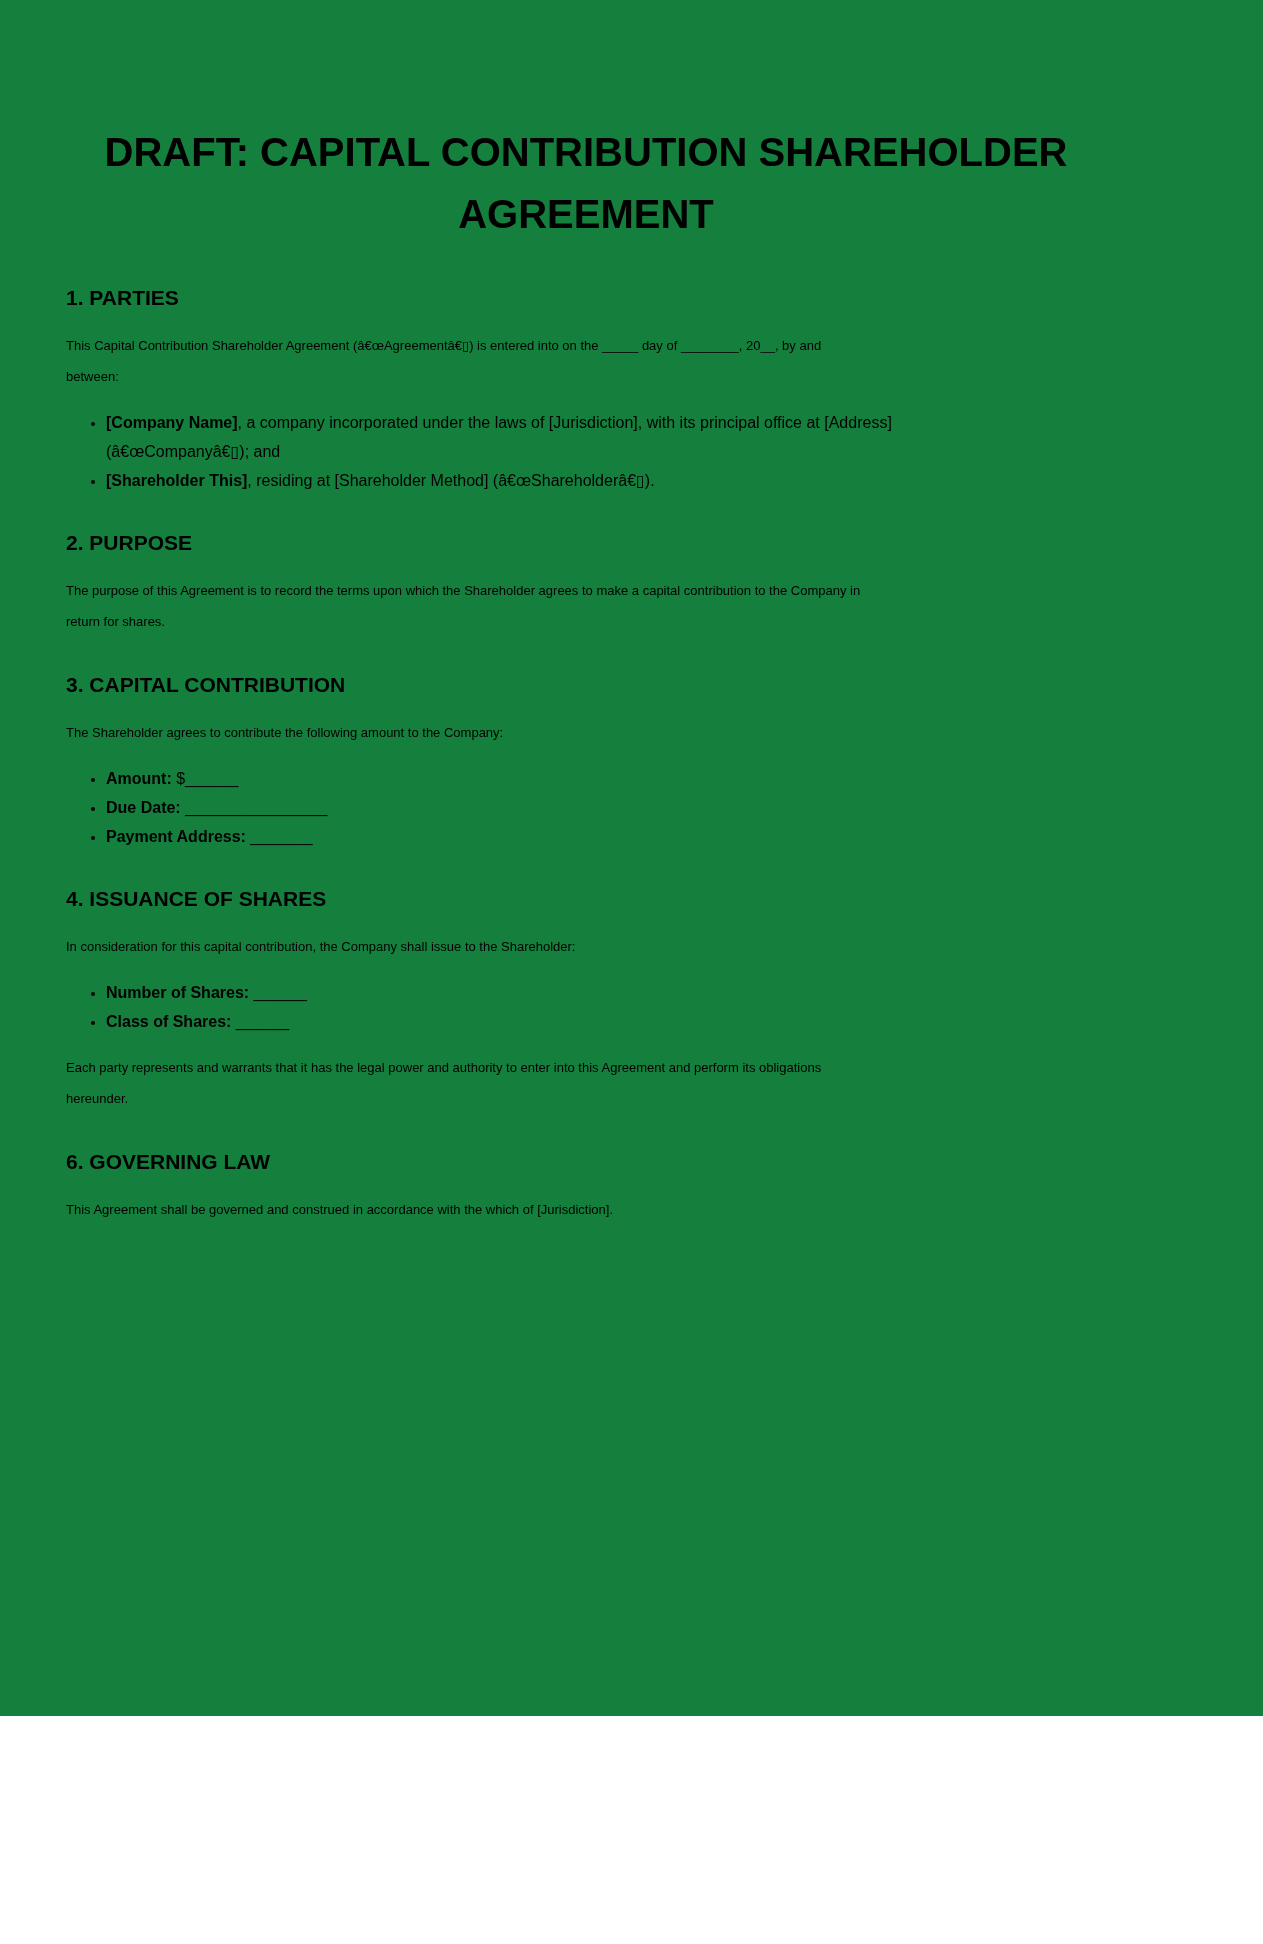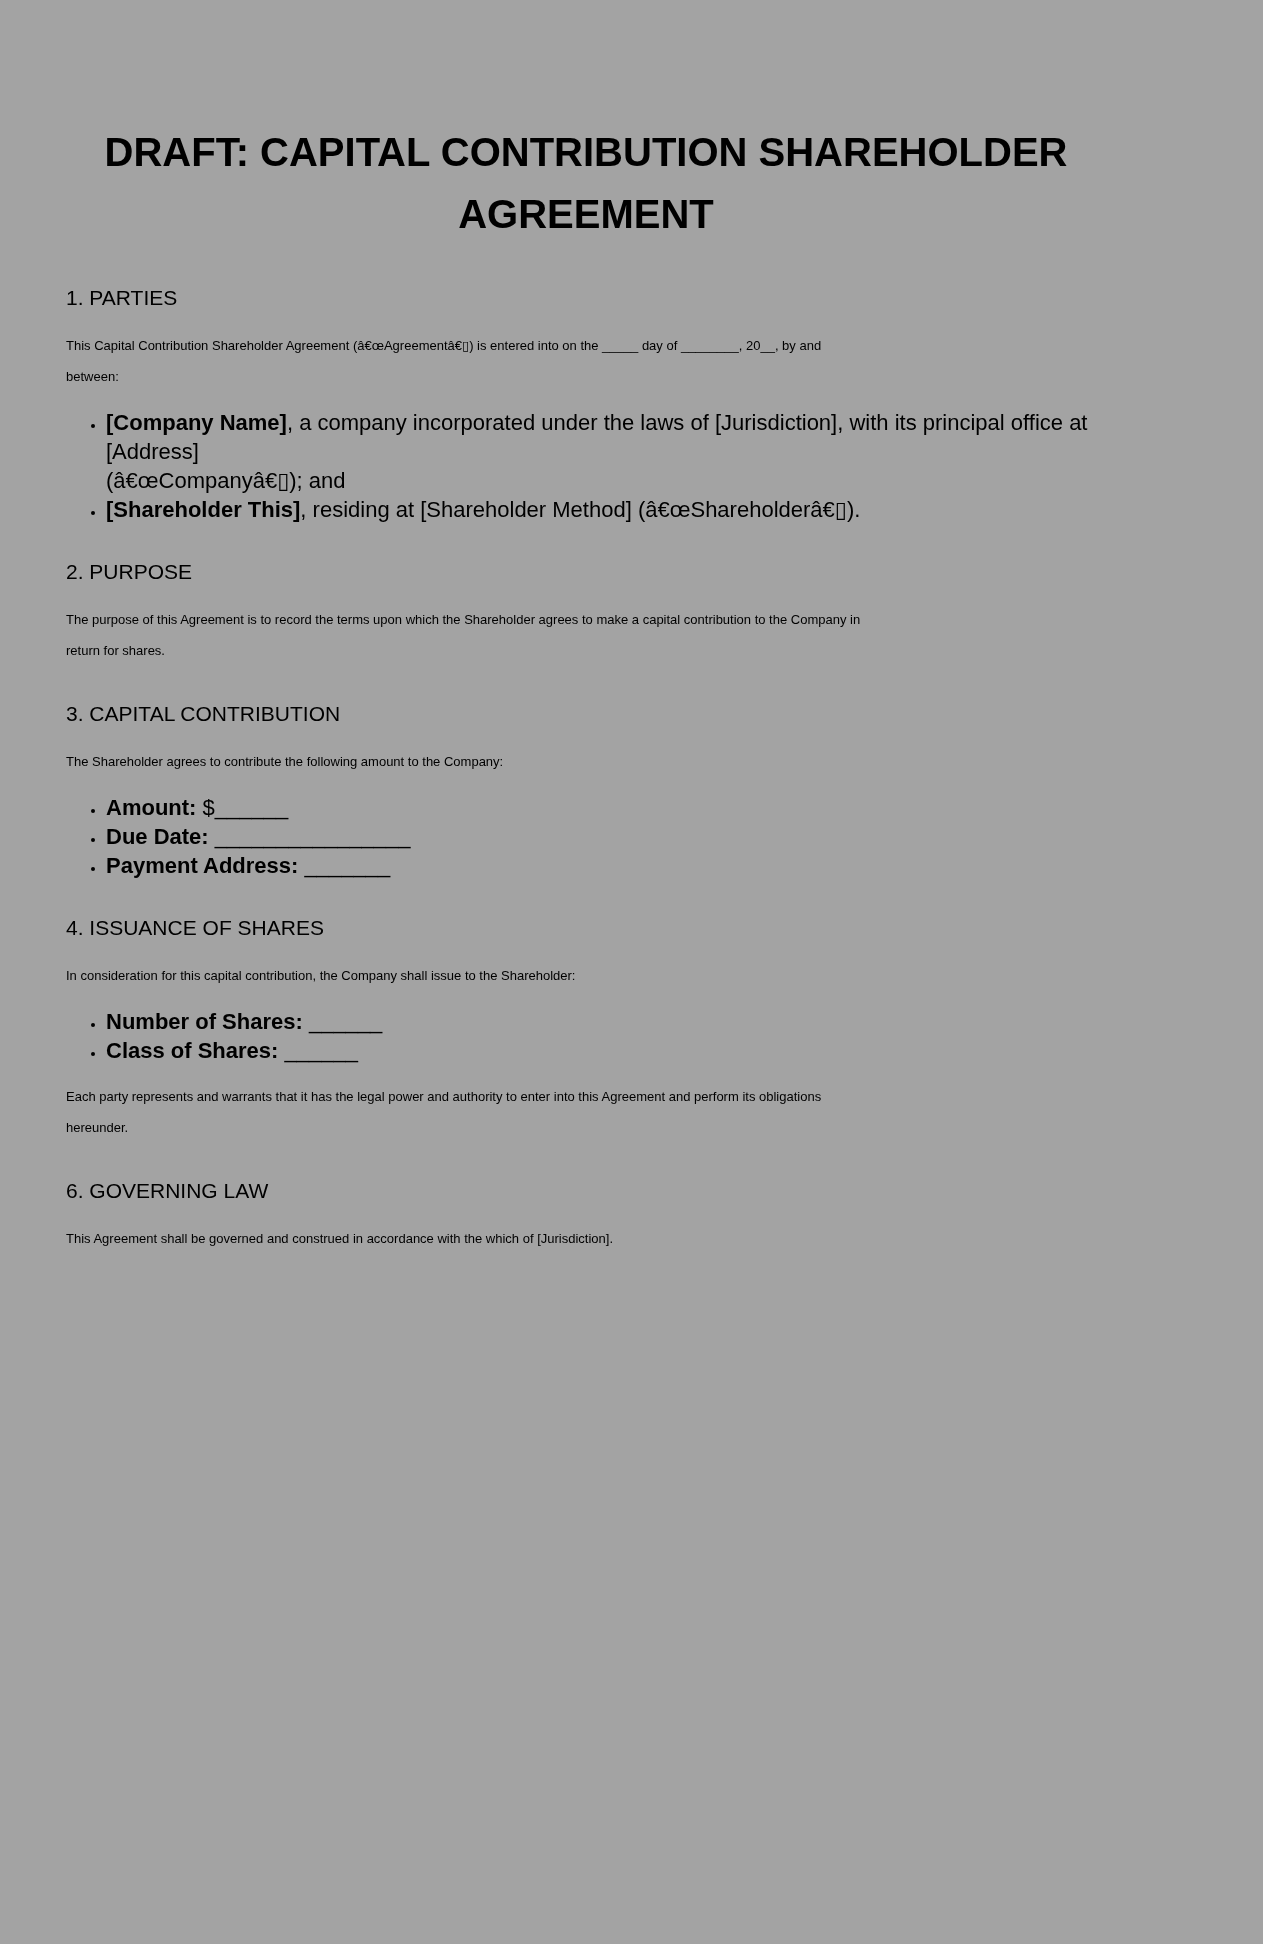--- a/index.html
+++ b/index.html
@@ -3,22 +3,22 @@
 <meta charset="utf-8">
 <style>
   html, body {
     margin: 0;
     padding: 0;
     background: #ffffff;
   }
   .page {
     position: relative;
     width: 1263px;
-    height: 1944px;
-    background: #a3a3a3;
+    height: 1716px;
+    background: #15803d;
     color: #000000;
     font-family: "Liberation Sans", "DejaVu Sans", sans-serif;
     box-sizing: border-box;
     overflow: hidden;
   }
   .content {
     width: 1040px;
     margin-left: 66px;
     padding-top: 121px;
   }
@@ -26,36 +26,36 @@
     font-size: 40px;
     line-height: 62px;
     font-weight: bold;
     text-align: center;
     margin: 0 0 39px 0;
     white-space: pre-line;
   }
   h3.sec-heading {
     font-size: 21px;
     line-height: 27px;
-    font-weight: normal;
+    font-weight: bold;
     margin: 34px 0 19px 0;
   }
   p.para {
     font-size: 13px;
     line-height: 31px;
     margin: 0 0 16px 0;
     white-space: pre-line;
   }
   ul.doc-list {
     margin: 16px 0 16px 0;
     padding-left: 40px;
     list-style: disc outside;
   }
   ul.doc-list li {
-    font-size: 22px;
+    font-size: 16px;
     line-height: 29px;
   }
   ul.doc-list li::marker {
     font-size: 13px;
   }
   .rich {
     white-space: pre-line;
   }
   strong.lead {
     font-weight: bold;

